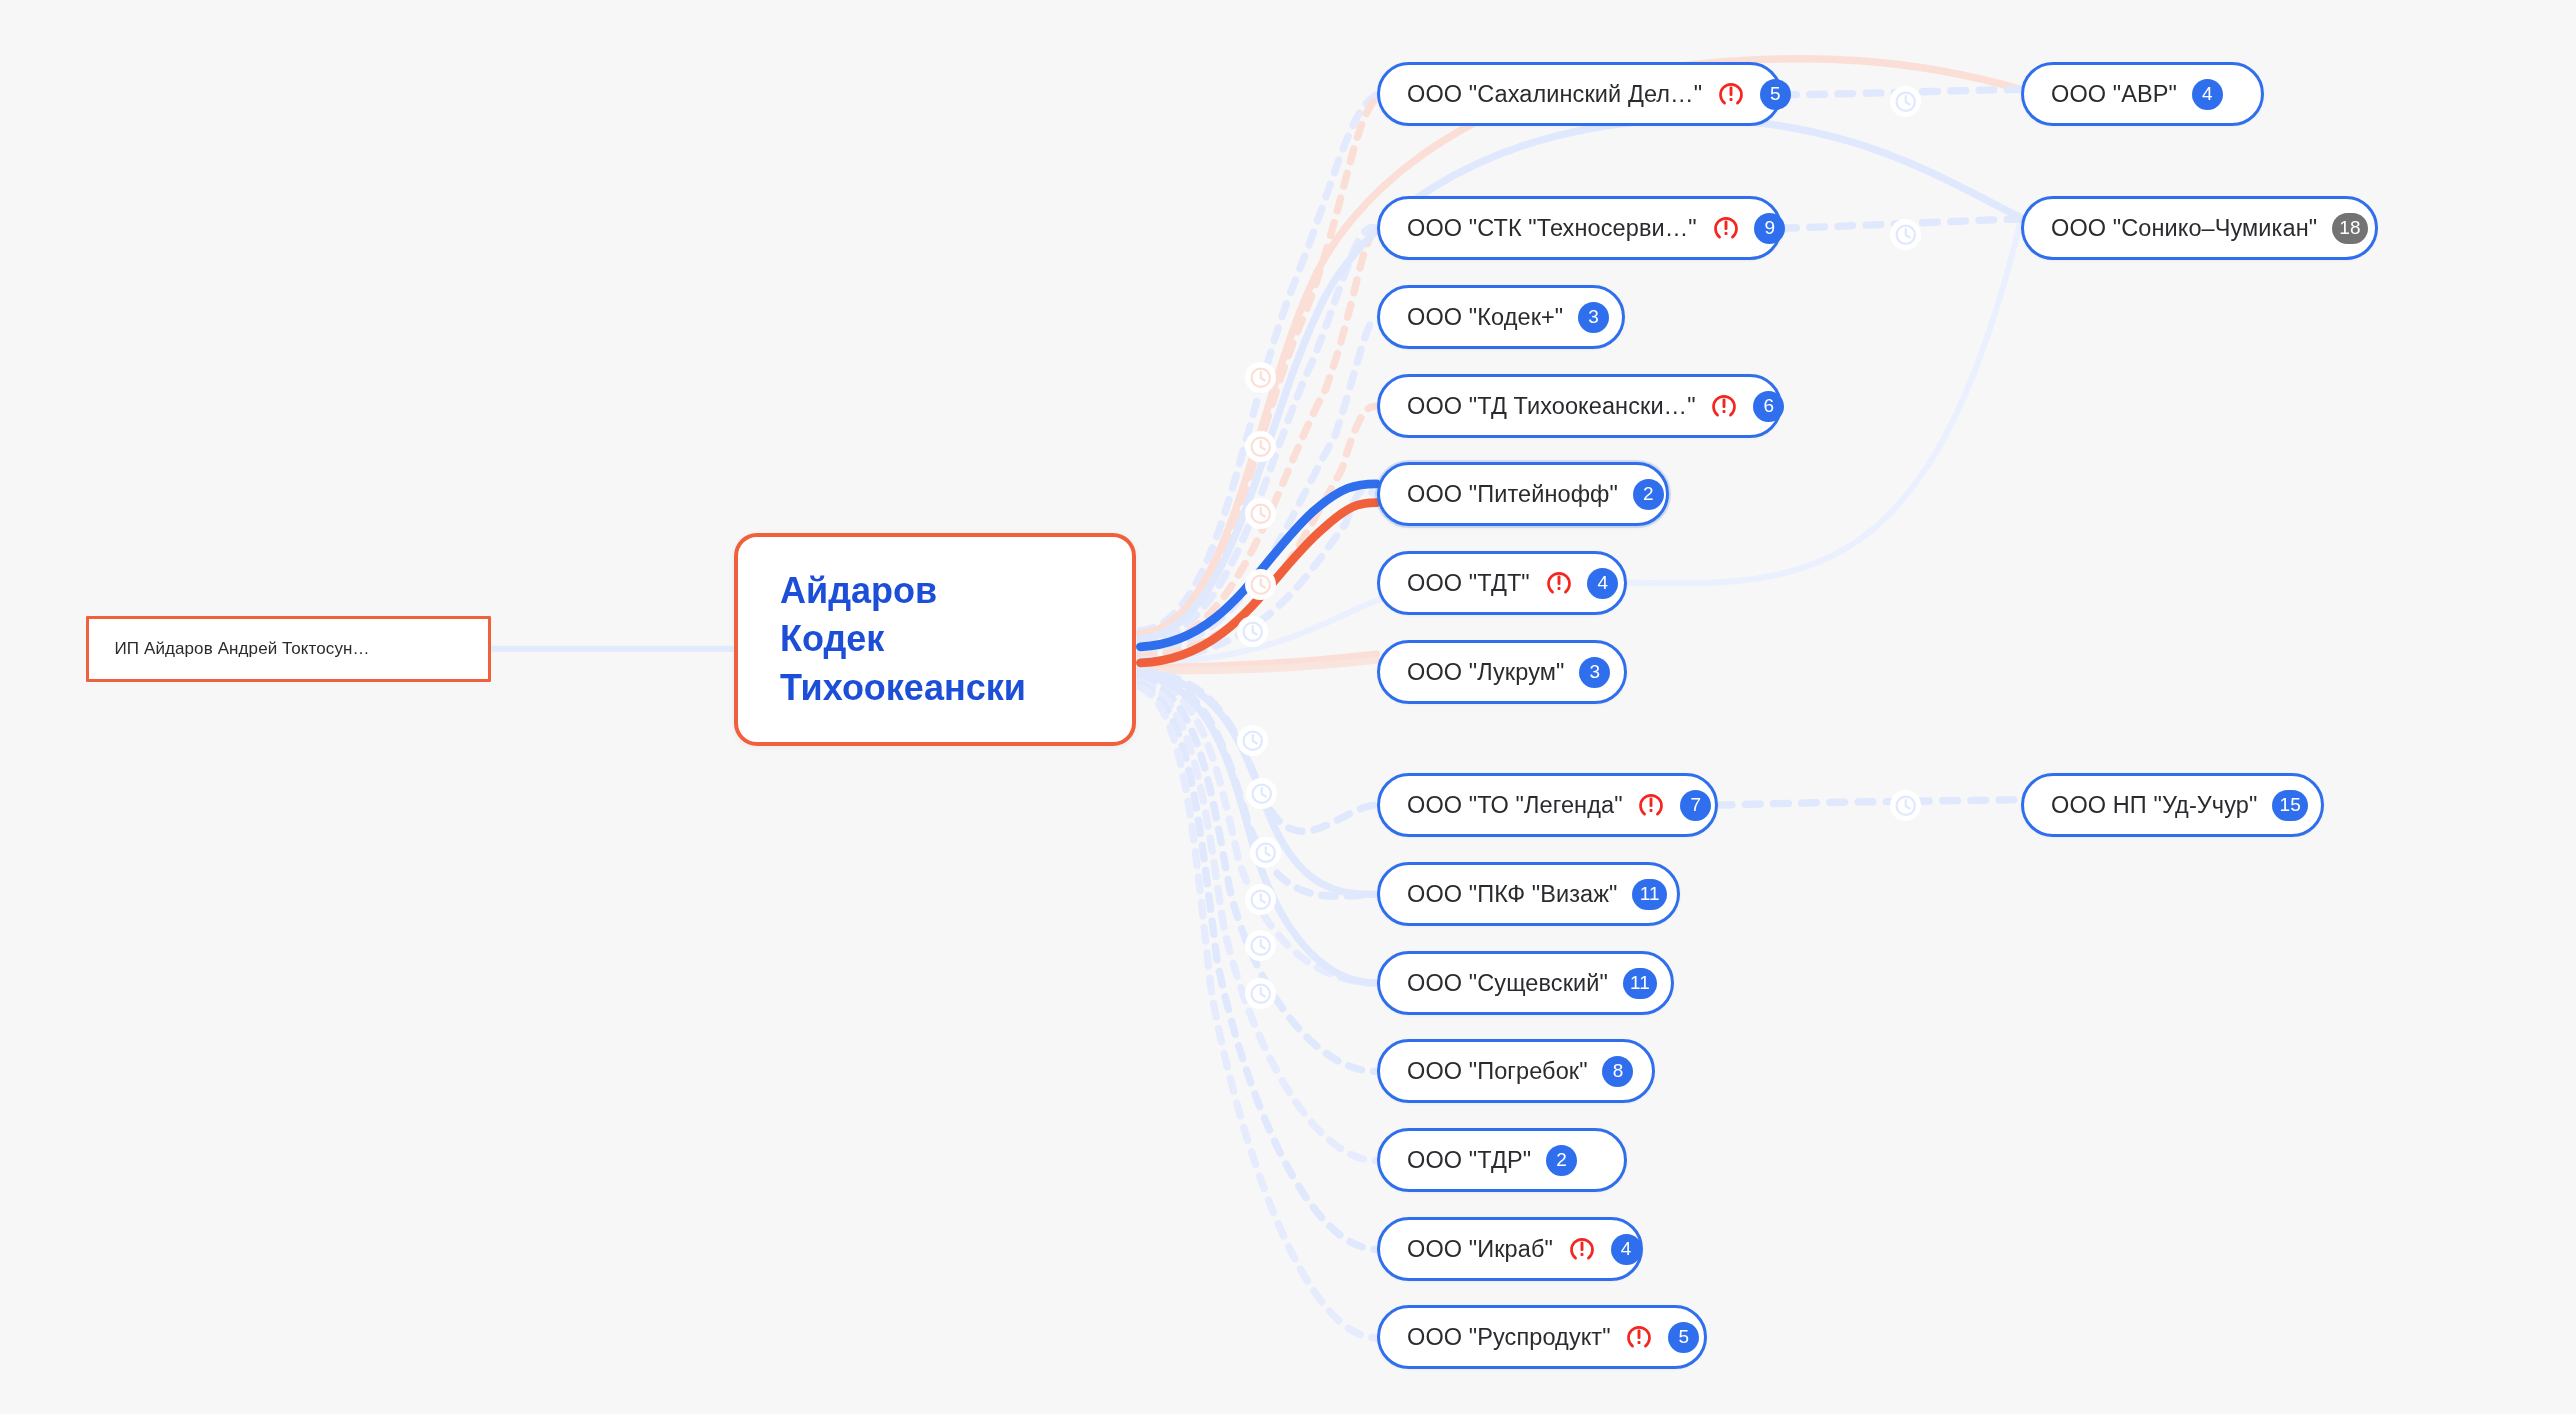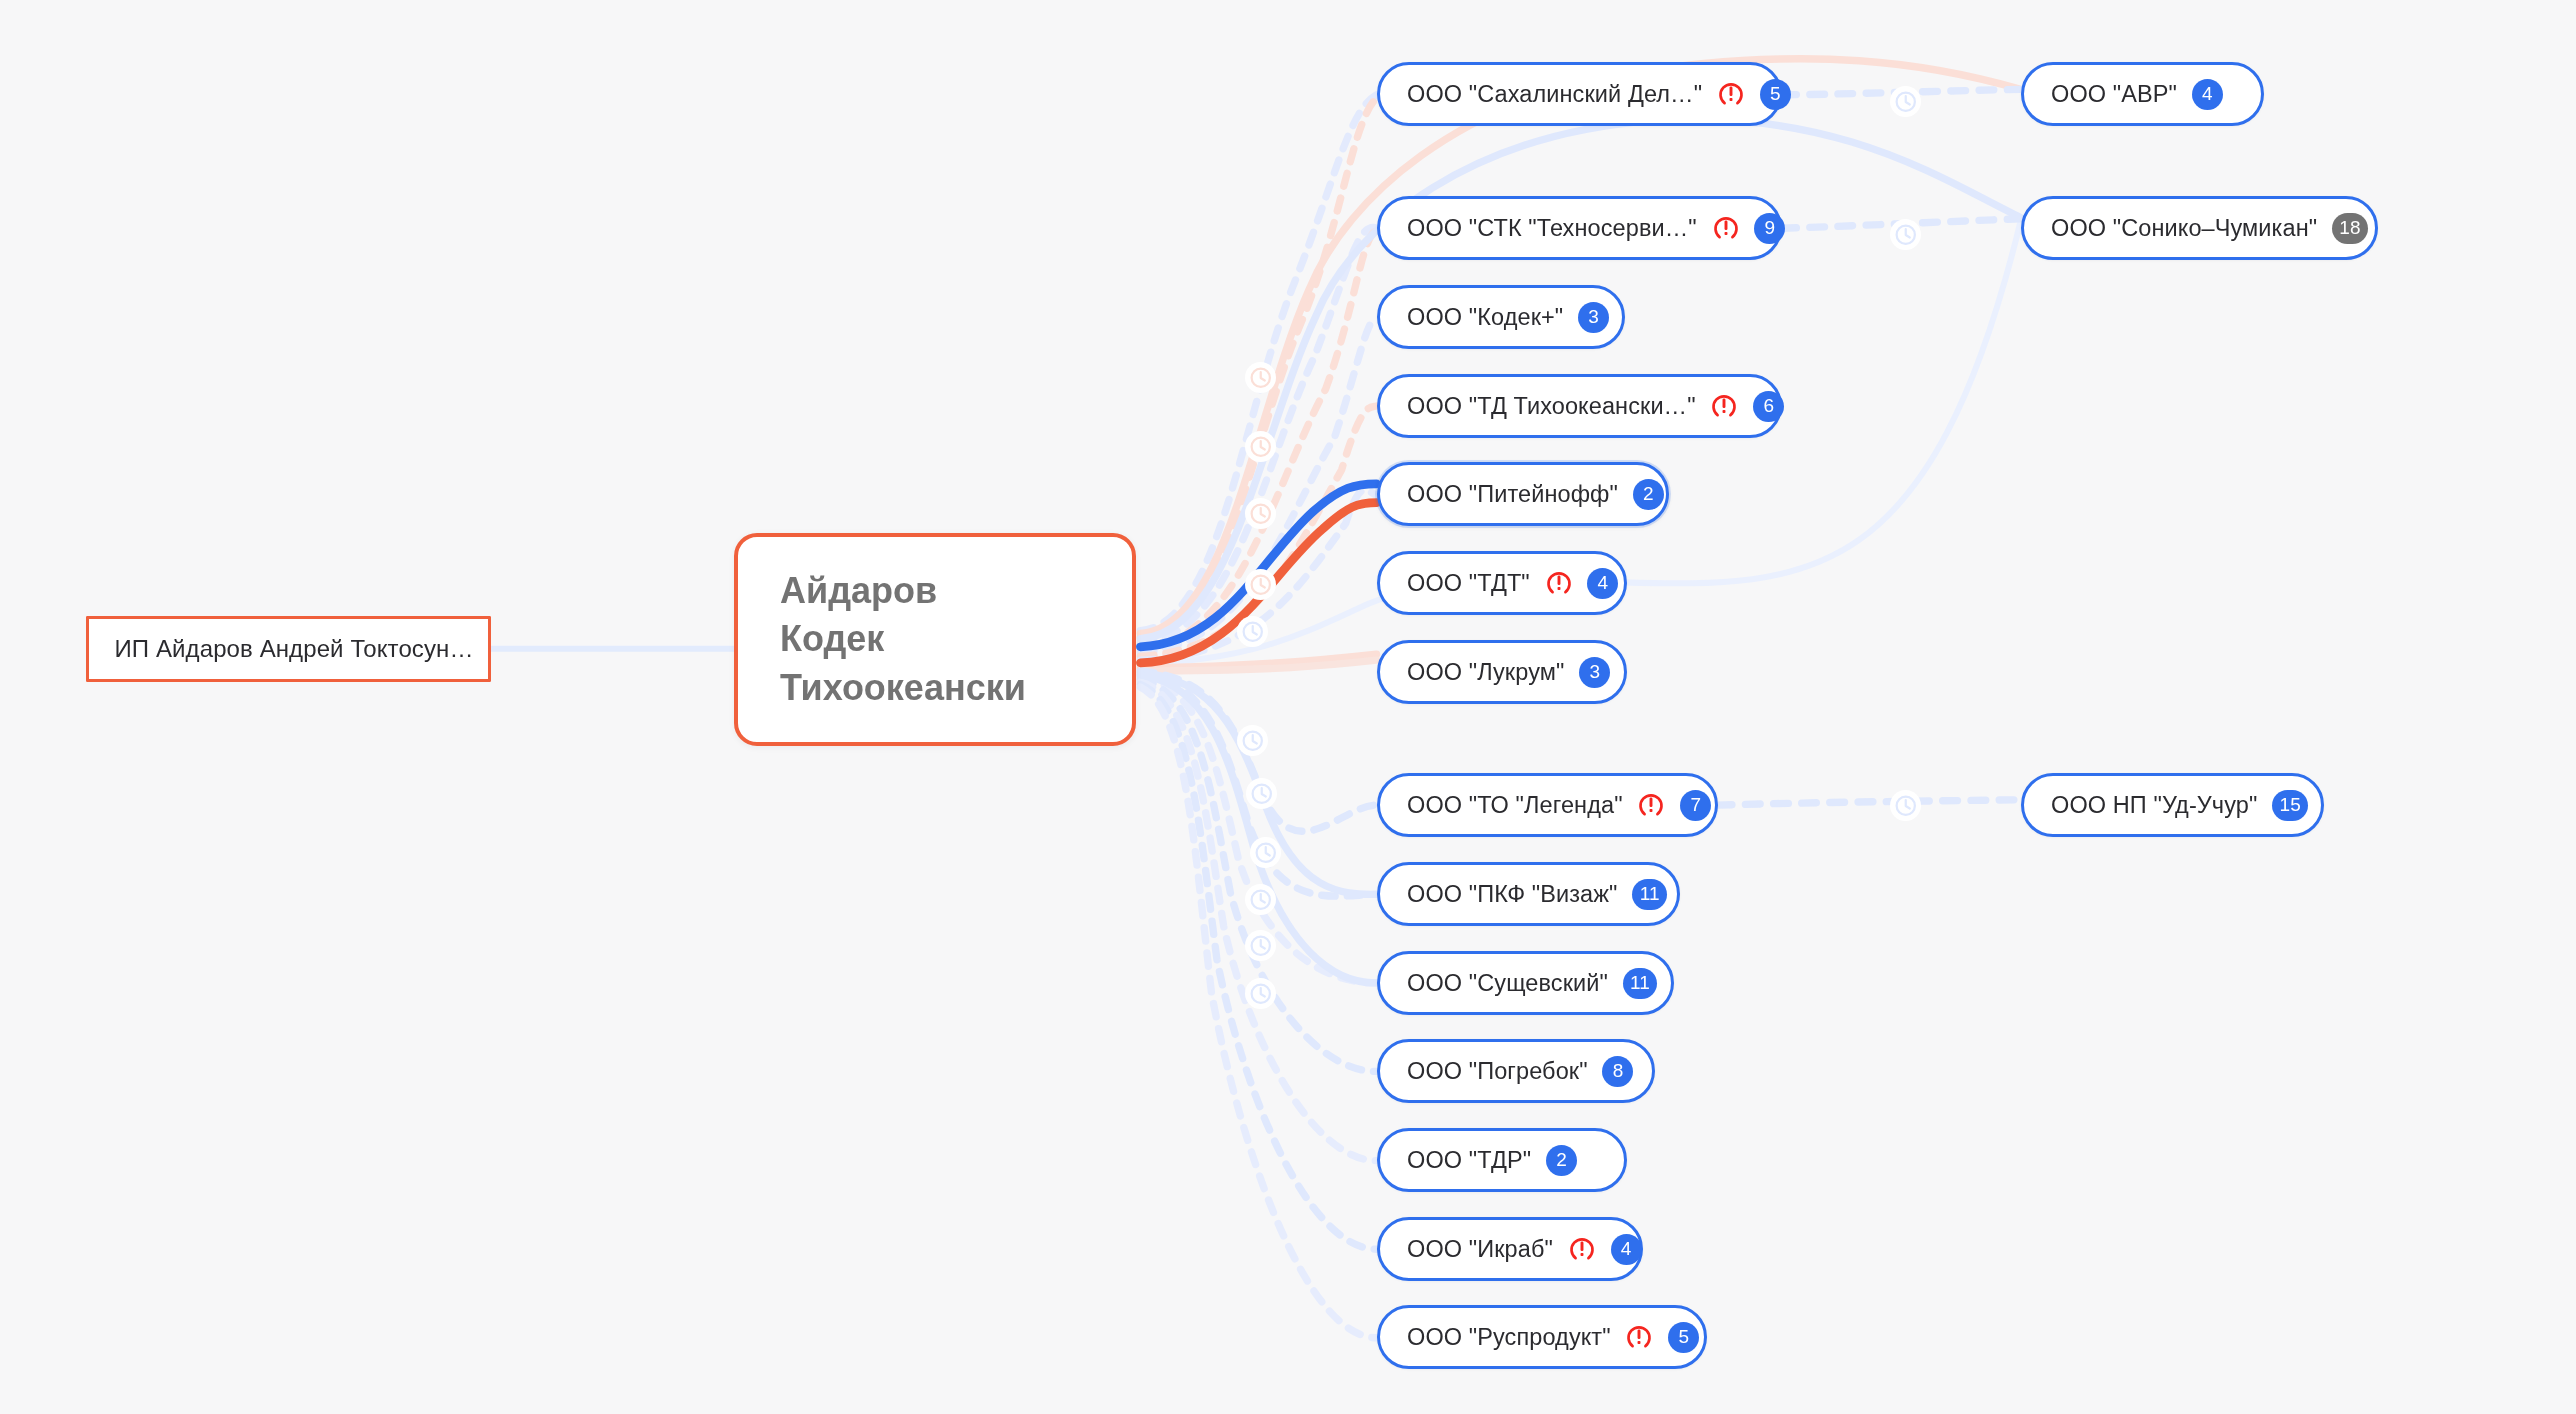--- a/index.html
+++ b/index.html
@@ -39,21 +39,21 @@
     position: absolute;
     box-sizing: border-box;
     border: 3.4px solid #f0603c;
     background: #ffffff;
     display: flex;
     align-items: center;
     padding: 0 25.5px;
     border-radius: 1.3px;
   }
   .root-node .root-label {
-    font-size: 24px;
+    font-size: 17px;
     color: #2b2b2f;
     letter-spacing: 0.1px;
     white-space: nowrap;
   }
 
   
   .center-node {
     position: absolute;
     box-sizing: border-box;
     border: 4.7px solid #f0603c;
@@ -61,21 +61,21 @@
     border-radius: 23px;
     display: flex;
     flex-direction: column;
     justify-content: center;
     padding: 0 42px;
     box-shadow: 0 1.3px 6.7px rgba(20,20,40,0.05);
   }
   .center-node .center-line {
     font-size: 36px;
     font-weight: bold;
-    color: #737373;
+    color: #1d4ed8;
     line-height: 1.34;
     white-space: nowrap;
   }
 
   
   .pill-node {
     position: absolute;
     box-sizing: border-box;
     height: 64px;
     border: 3.4px solid #2f6fed;

